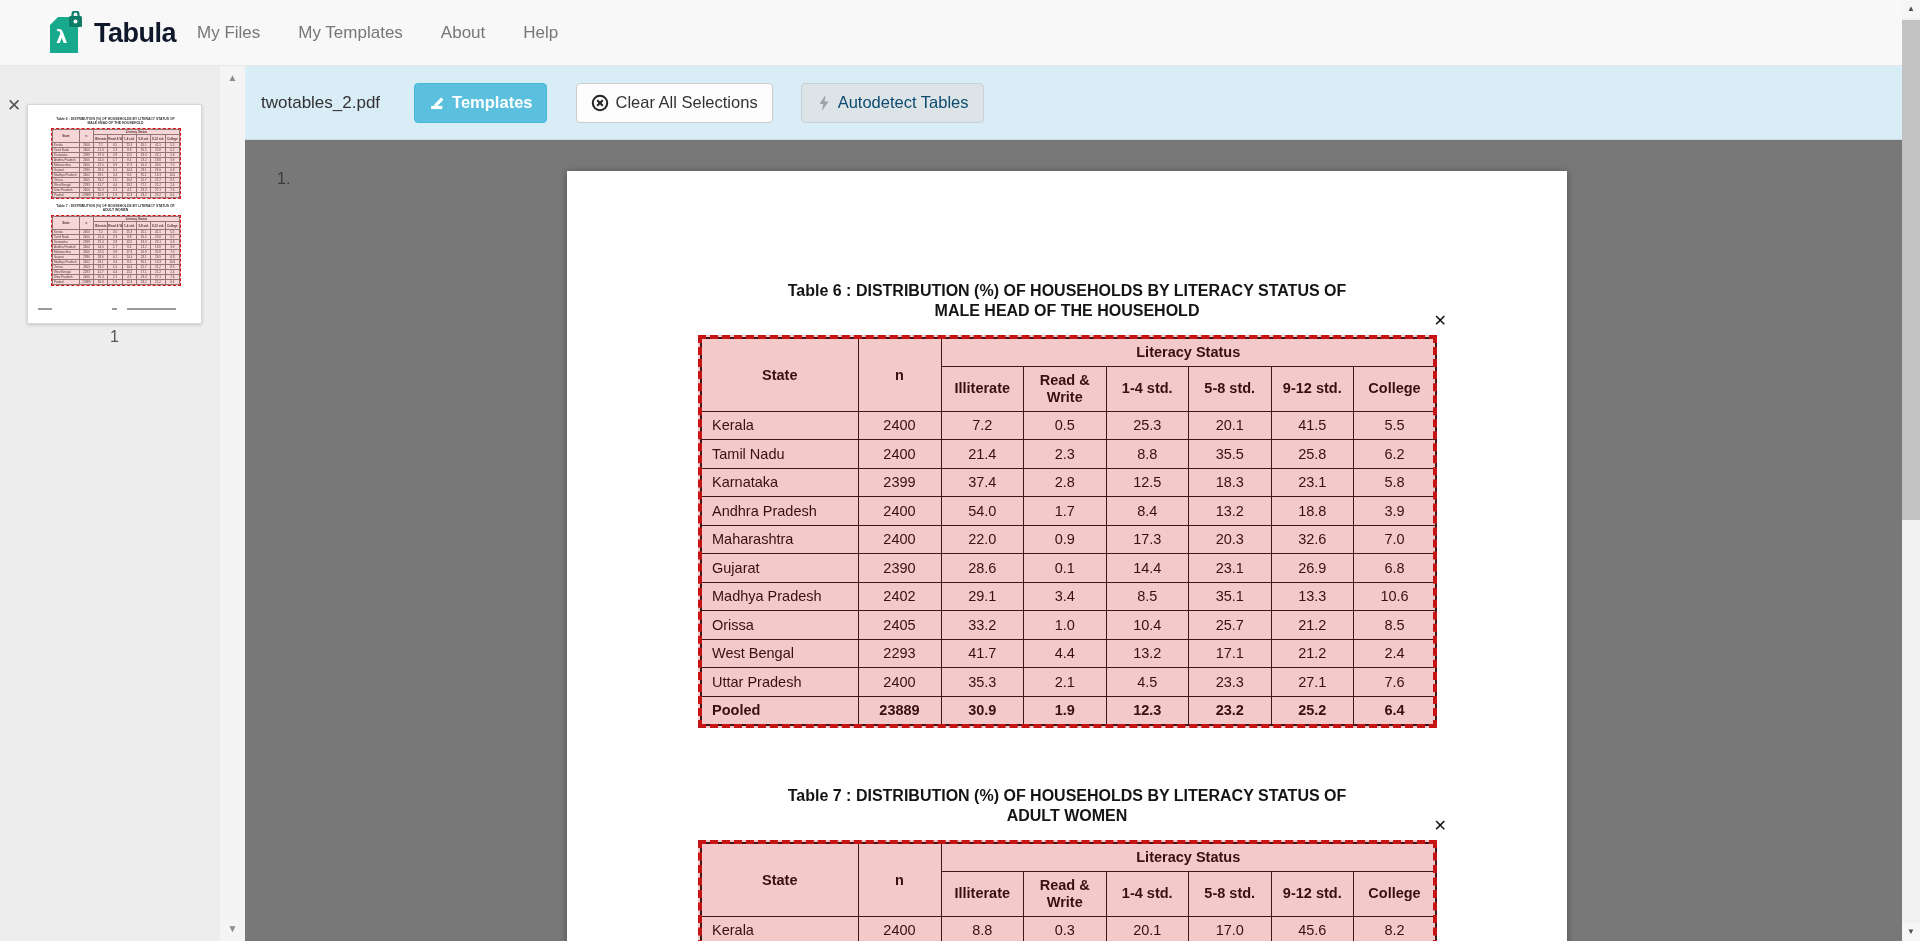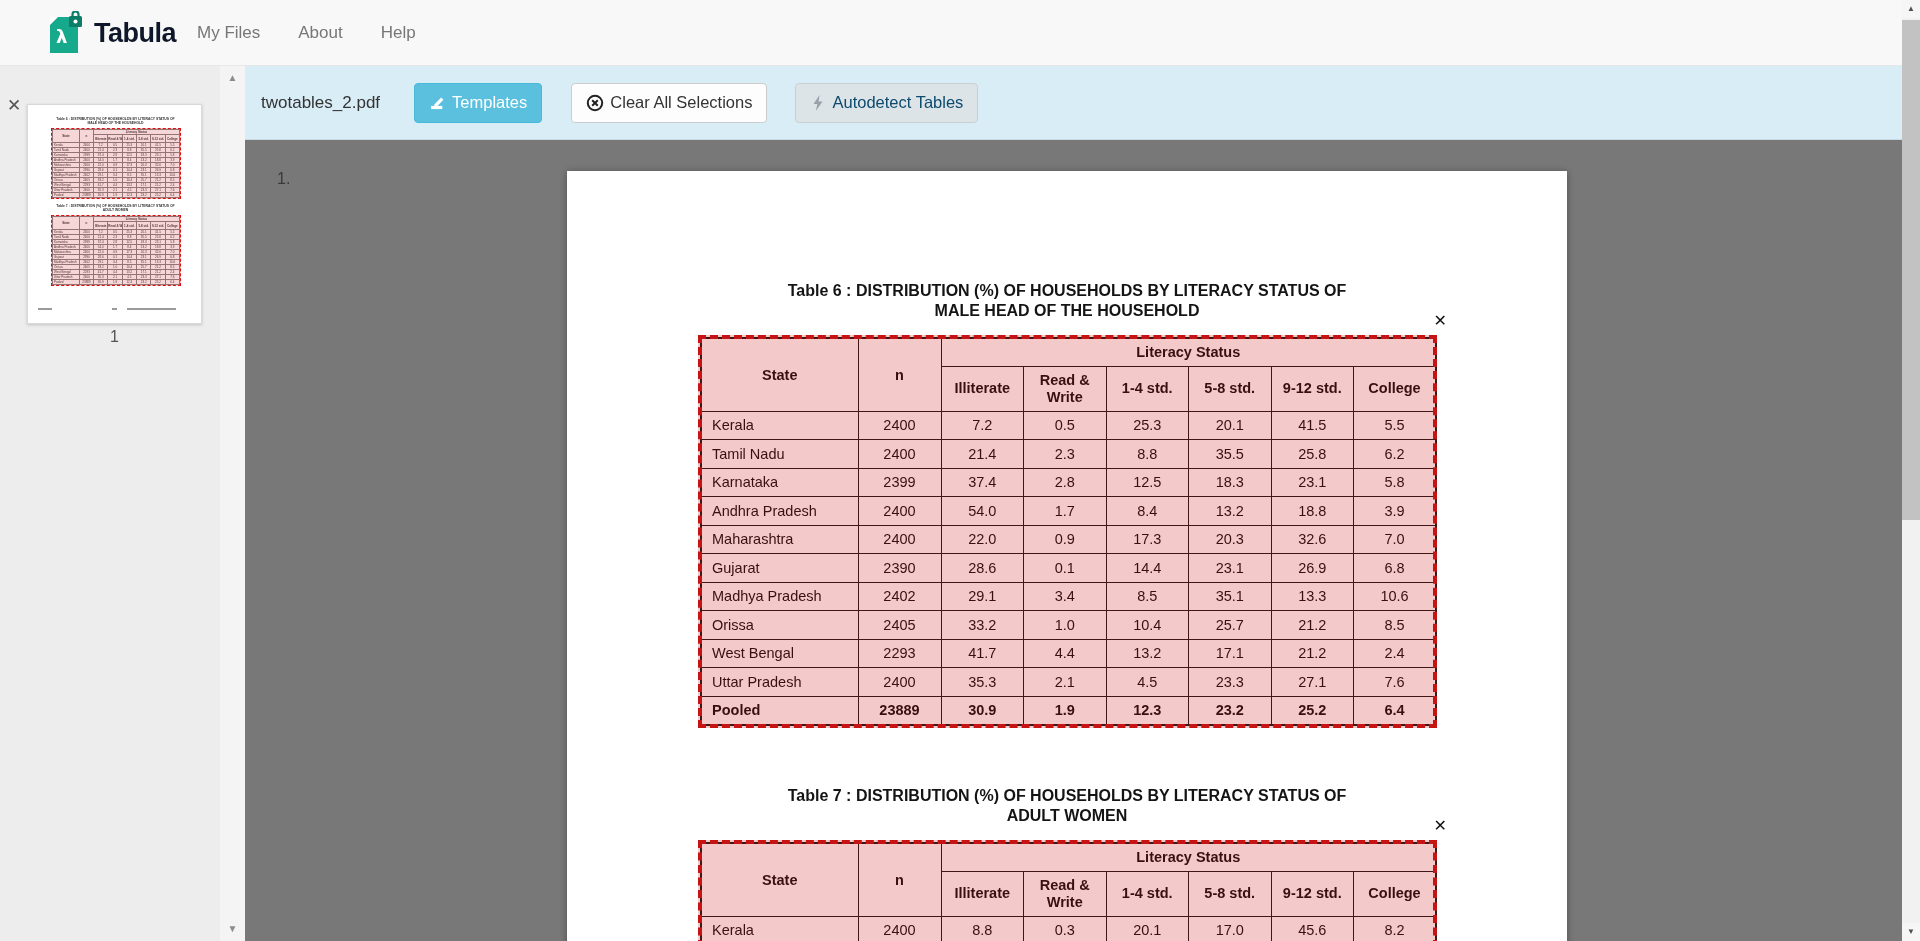--- a/index.html
+++ b/index.html
@@ -18,21 +18,21 @@
   .nav-right { position:absolute; right:88px; top:0; line-height:66px; font-size:17px; color:#777;
                text-decoration:none; cursor:pointer; }
 
   
   .toolbar { position:absolute; left:245px; top:66px; right:0; height:74px; background:#d9edf7;
              display:flex; align-items:center; border-bottom:1px solid rgba(0,0,0,0.08); }
   .file-label { font-size:17px; color:#333; margin-left:16px; }
   .btn { height:40px; border-radius:4px; display:inline-flex; align-items:center; padding:0 14px;
          font-size:16.5px; cursor:pointer; border:1px solid transparent; white-space:nowrap; }
   .btn svg { margin-right:6px; }
-  .btn-templates { background:#5bc0de; border-color:#46b8da; color:#fff; margin-left:34px; }
+  .btn-templates { background:#5bc0de; border-color:#46b8da; color:#fff; margin-left:34px;font-weight:bold; }
   .btn-clear { background:#fdfdfd; border-color:#ccc; color:#333; margin-left:29px; }
   .btn-auto { background:#dde4e8; border-color:#c8d0d4; color:#0c4a6e; margin-left:28px; cursor:default; }
   .btn-export { background:#5cb85c; border-color:#4cae4c; color:#fff; margin-left:auto; margin-right:69px; }
 
   
   .sidebar { position:absolute; left:0; top:66px; bottom:0; width:245px; background:#ededed; }
   .side-track { position:absolute; right:0; top:0; bottom:0; width:25px; background:#f4f4f4; }
   .side-arrow { position:absolute; left:0; width:25px; text-align:center; font-size:10px; color:#8c8c8c;
                 cursor:pointer; line-height:12px; }
   .side-arrow.up { top:6px; } .side-arrow.down { bottom:6px; }
@@ -108,20 +108,21 @@
         <text x="10" y="32" font-size="18" font-weight="bold" fill="#ffffff" font-family="DejaVu Sans, sans-serif">λ</text>
         <rect x="23" y="5" width="13" height="11" rx="1.5" fill="#0e7d68"></rect>
         <path d="M26.5 5 v-1.5 a3 3 0 0 1 6 0 V5" fill="none" stroke="#0e7d68" stroke-width="2.2"></path>
         <circle cx="29.5" cy="10.5" r="2" fill="#ffffff"></circle>
       </svg>
     </span>
     <span class="brand-text">Tabula</span>
   </div>
   <div class="nav-links">
     <a>My Files</a>
+    <a>My Templates</a>
     <a>About</a>
     <a>Help</a>
   </div>
 </div>
 
 <div class="toolbar">
   <span class="file-label">twotables_2.pdf</span>
 
   <span class="btn btn-templates">
     <svg width="17" height="17" viewBox="0 0 16 16">

